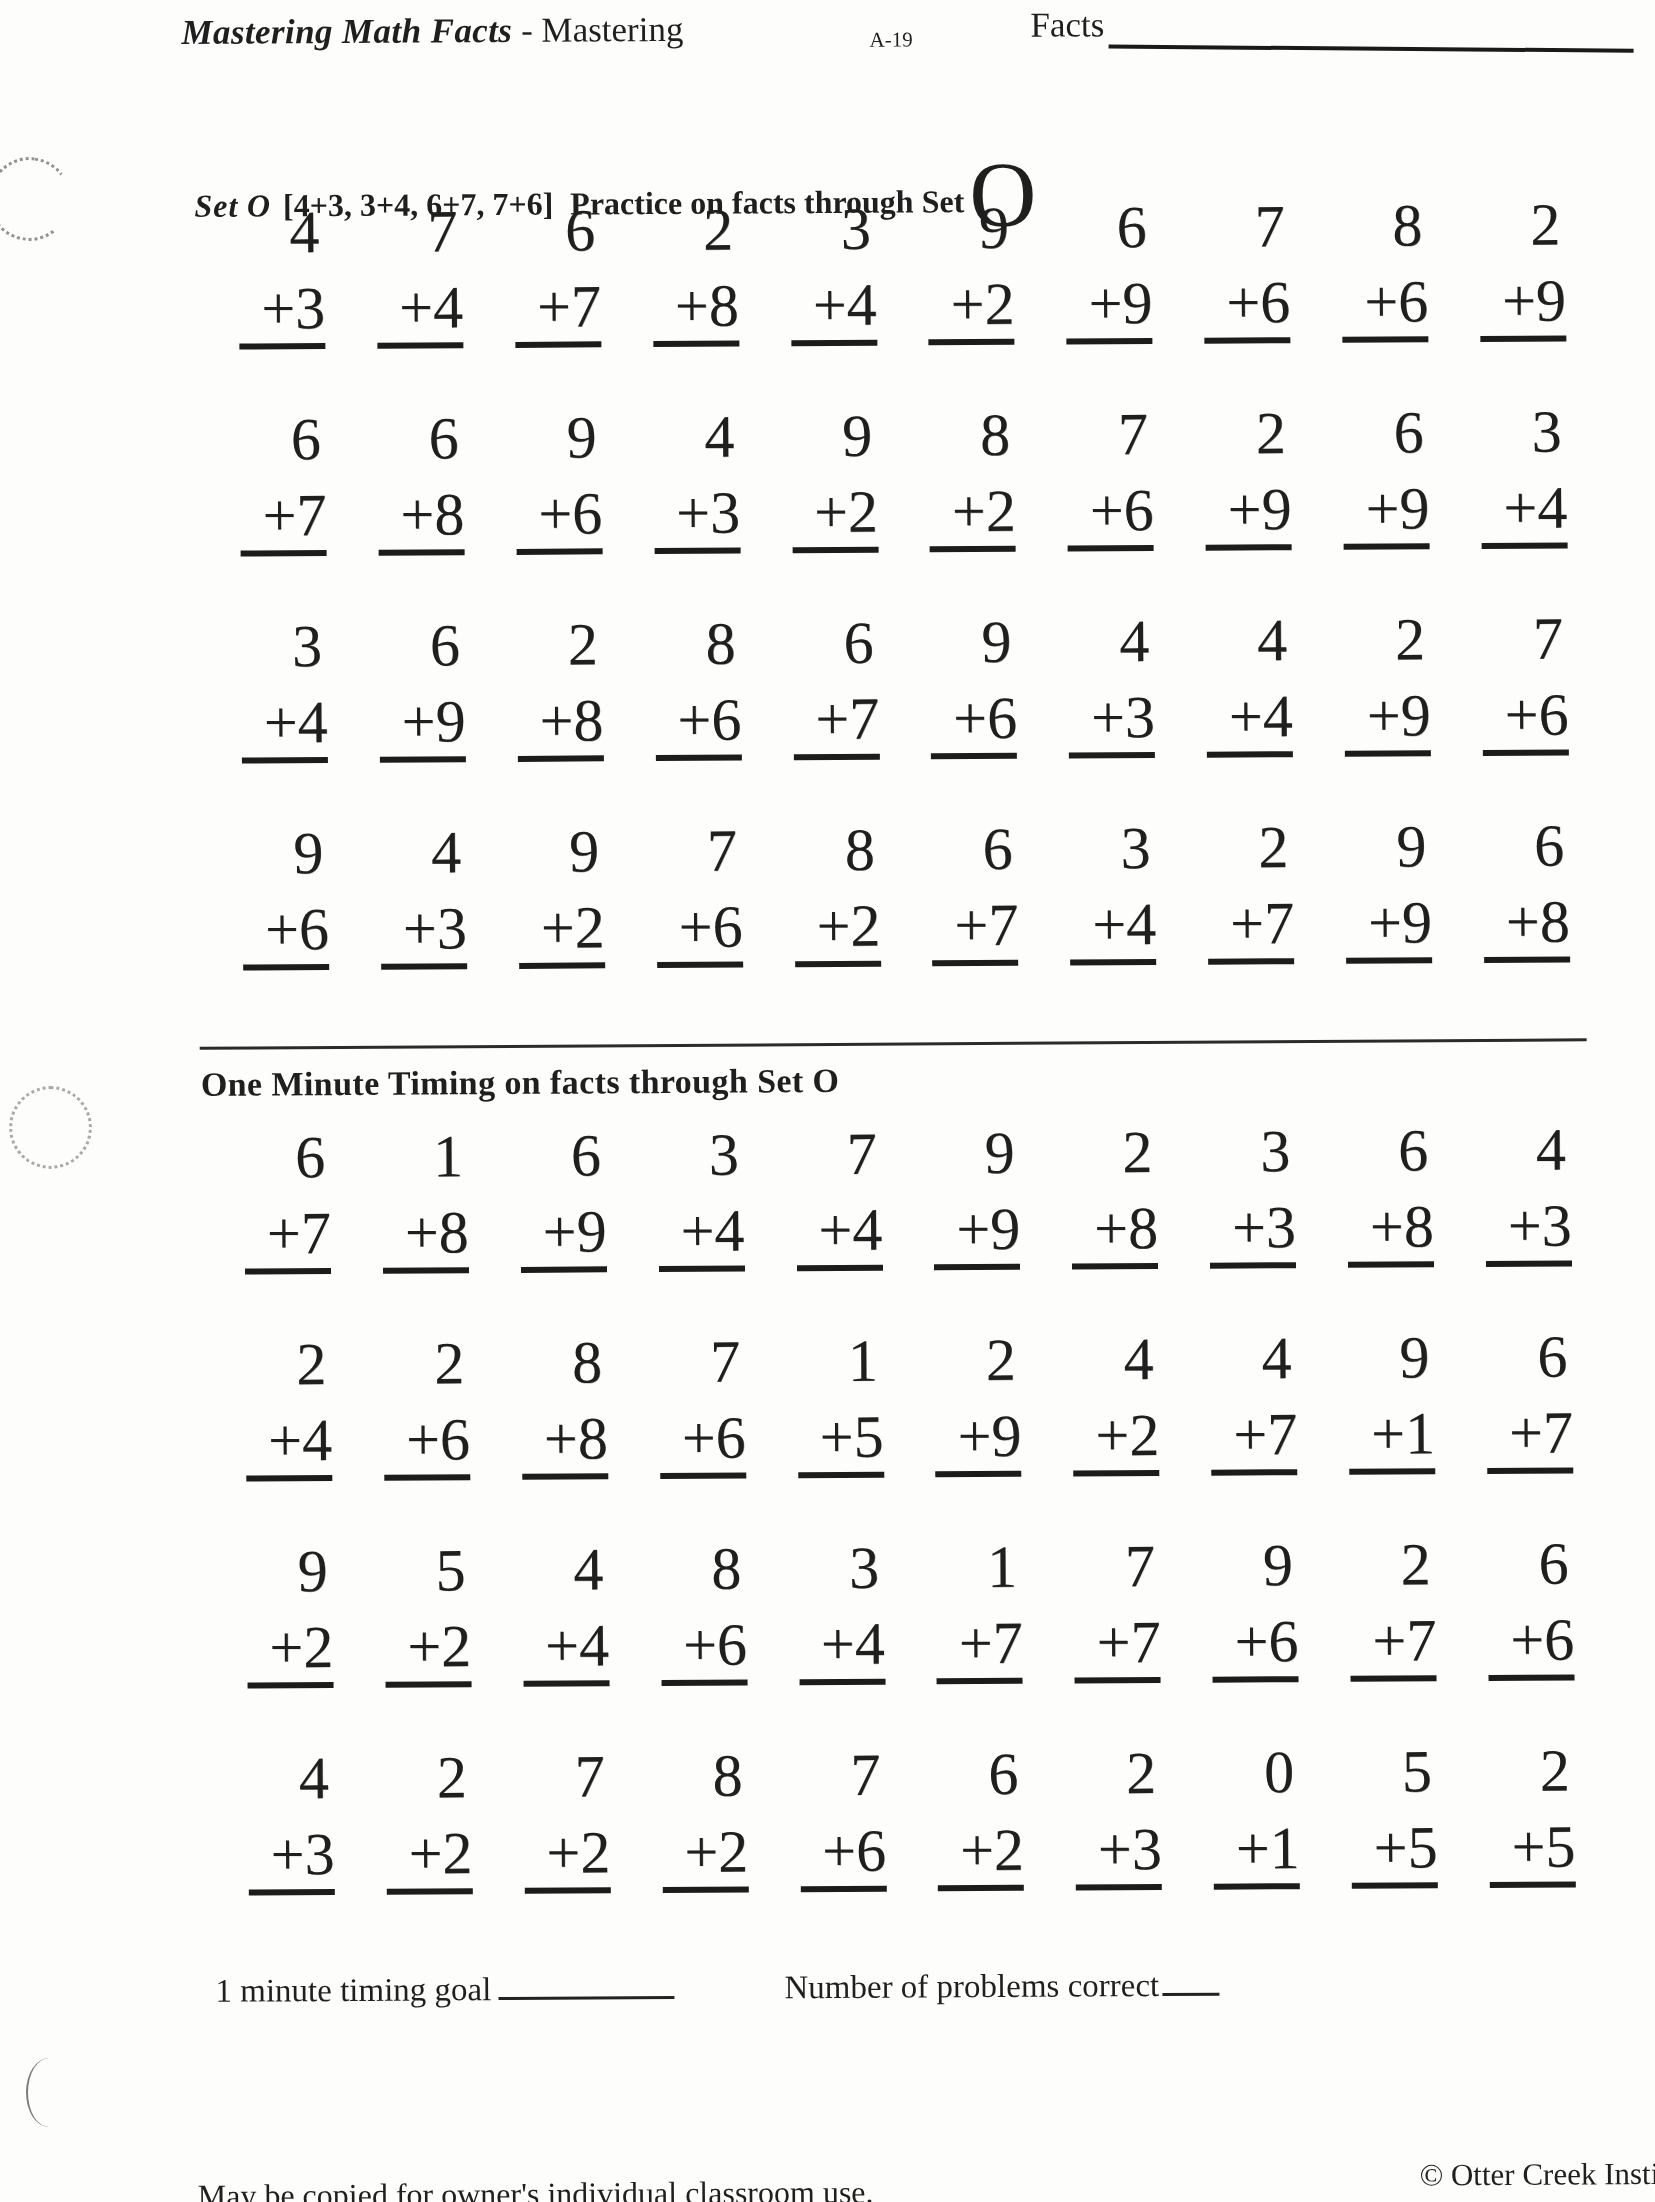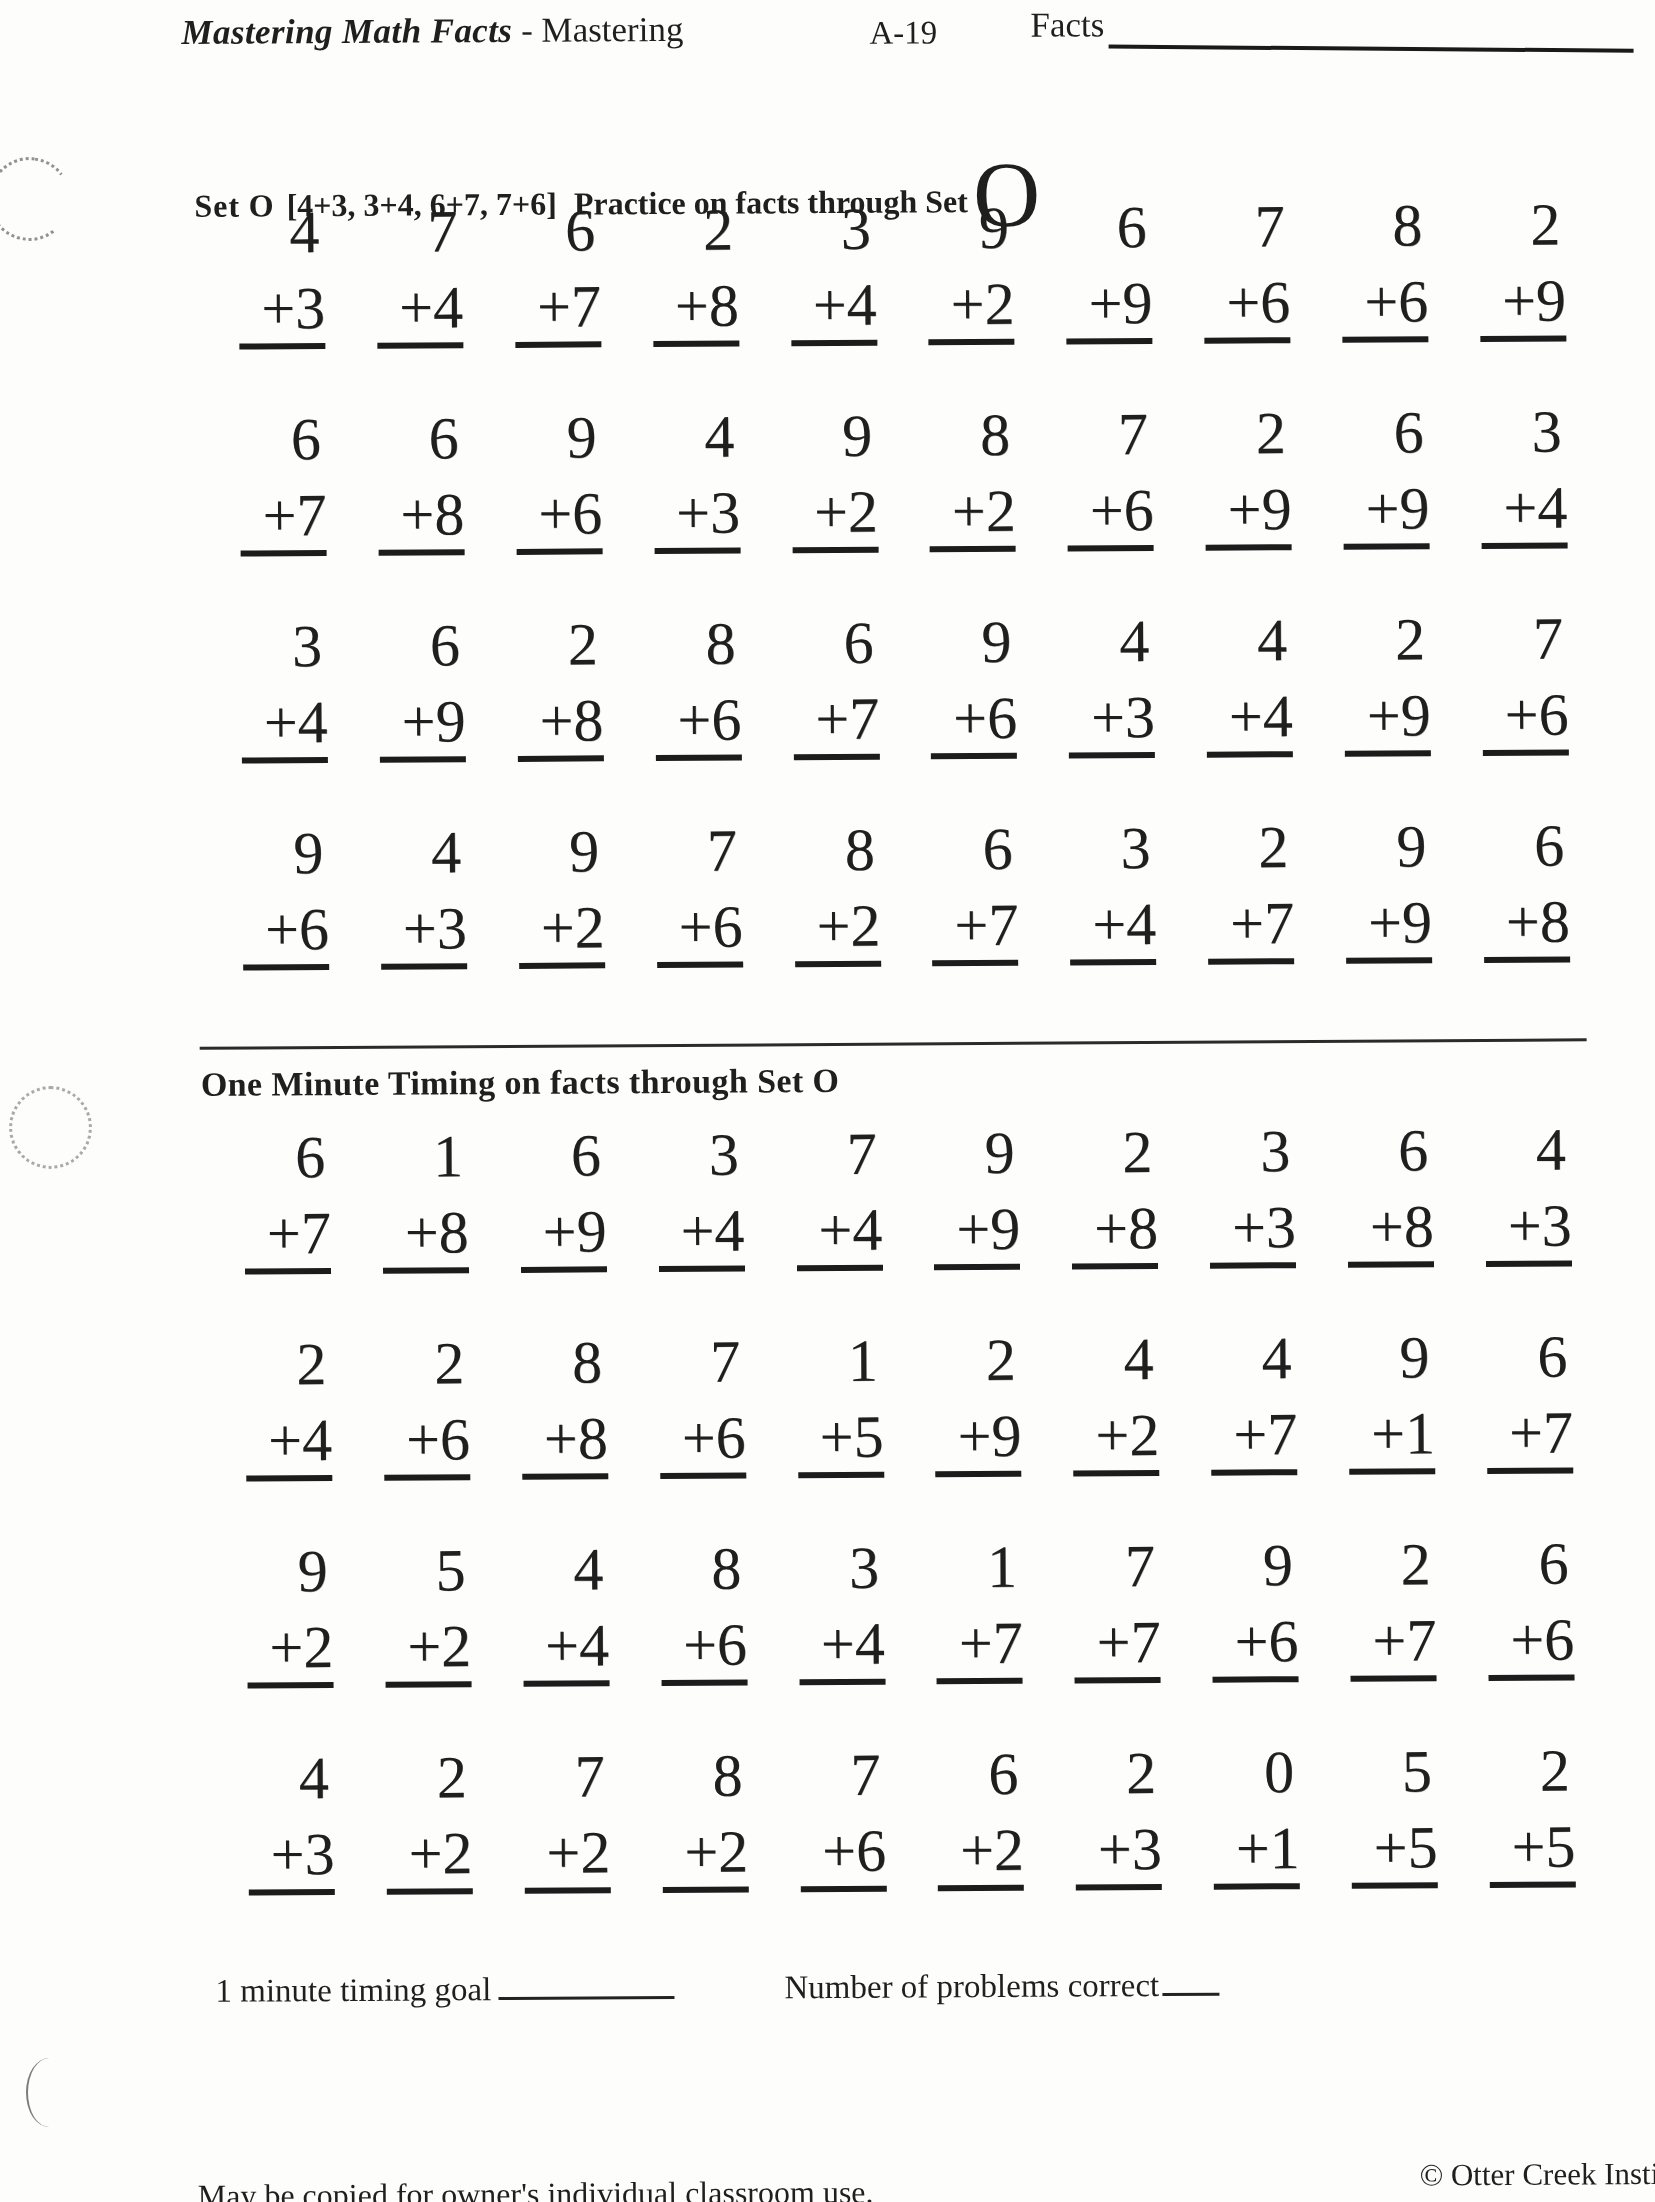--- a/index.html
+++ b/index.html
@@ -18,40 +18,40 @@
     transform-origin: 828px 1101px;
   }
 
   
   .hdr-title {
     position: absolute; left: 188px; top: 8.6px;
     font-size: 35px; white-space: nowrap;
   }
   .hdr-title .t-bold { font-weight: bold; font-style: italic; letter-spacing: 0.4px; }
   .hdr-code {
-    position: absolute; left: 876px; top: 15px;
-    font-size: 33px;
+    position: absolute; left: 876px; top: 28px;
+    font-size: 21px;
   }
   .hdr-name {
     position: absolute; left: 1037px; top: 6.9px;
     font-size: 35px;
   }
   .name-line {
     position: absolute; left: 1115px; top: 50px;
     width: 525px; height: 4.3px; background: #1a1a1a;
     transform: rotate(0.8deg);
   }
 
   
   .set-header {
     position: absolute; left: 200px; top: 145px;
     display: flex; align-items: baseline; white-space: nowrap;
     font-weight: bold; font-size: 32px;
   }
-  .set-header .sh-label { letter-spacing: 0.9px; }
+  .set-header .sh-label { letter-spacing: 0.9px; font-style: italic; }
   .set-header .sh-bracket { margin-left: 12px; }
   .set-header .sh-instr { margin-left: 17px; }
   .set-letter-large {
     font-size: 93px; line-height: 0.8; font-weight: normal;
     position: relative; top: 13.8px; margin-left: 5.2px;
   }
 
   
   .grid { position: absolute; left: 231px; width: 1353px; }
   #practice-grid { top: 198px; }

